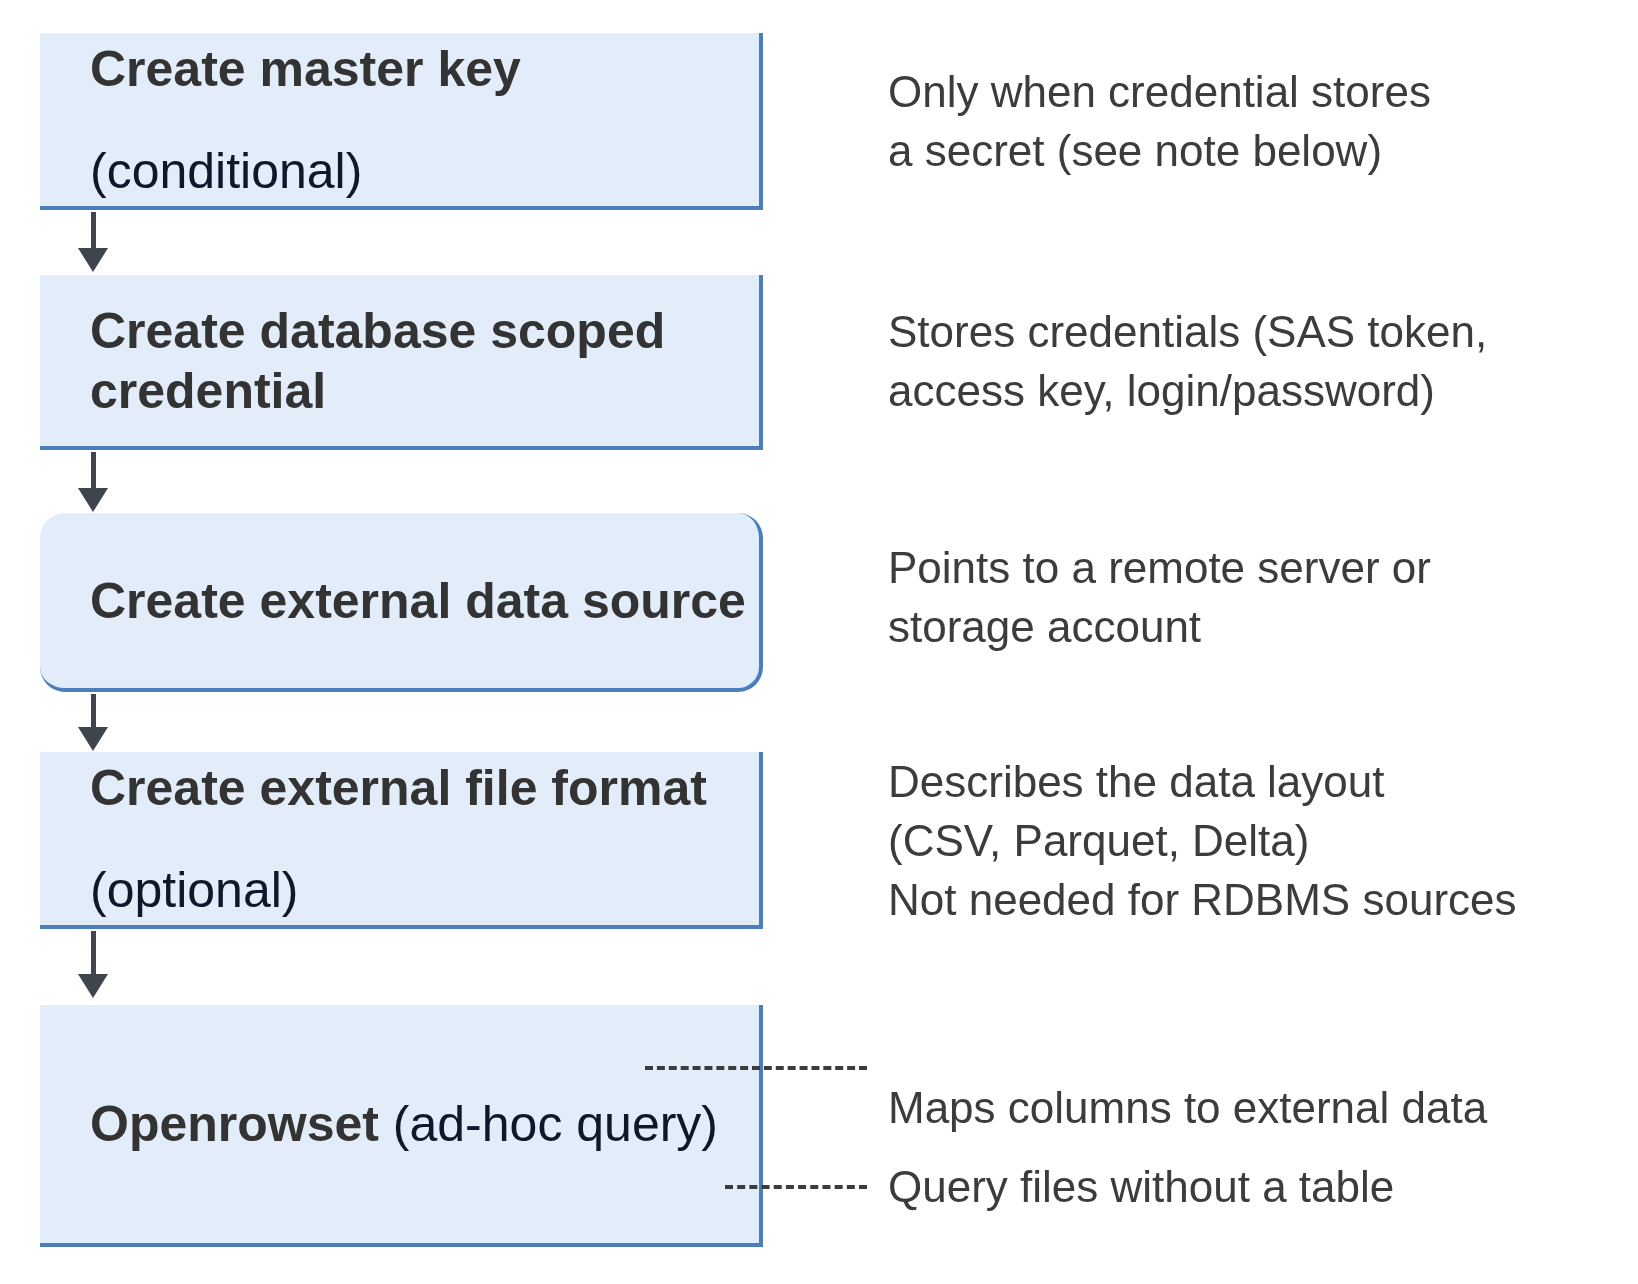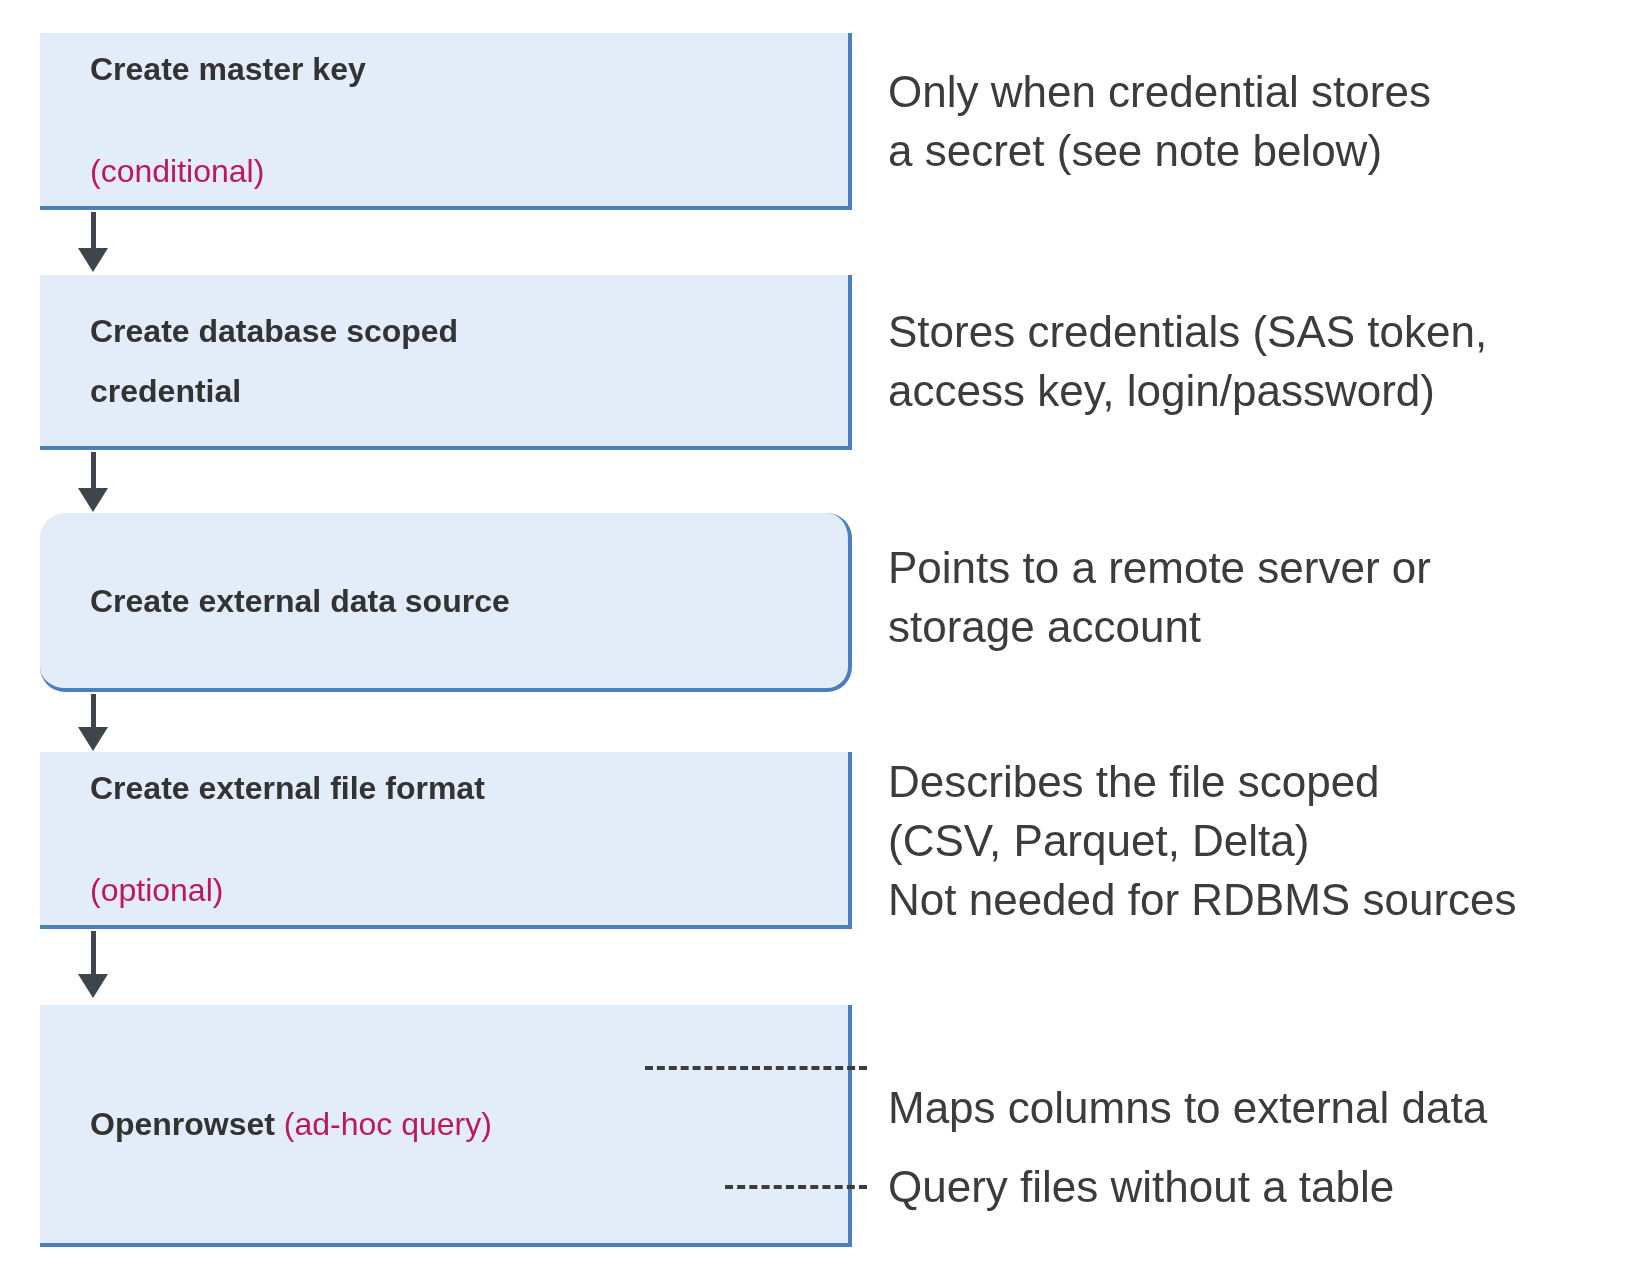--- a/index.html
+++ b/index.html
@@ -11,34 +11,34 @@
     width: 1638px;
     height: 1284px;
     background: #ffffff;
     overflow: hidden;
   }
 
   
   .step-box {
     position: absolute;
     left: 40px;
-    width: 812px;
+    width: 723px;
     background: #e3edfa;
     border-right: 4px solid #4a7fbb;
     border-bottom: 4px solid #4a7fbb;
     display: flex;
     flex-direction: column;
     justify-content: center;
     padding-left: 50px;
     color: #383838;
-    font-size: 32px;
+    font-size: 50px;
     line-height: 60px;
   }
   .step-box .bold { font-weight: 700; color: #333333; }
-  .step-box .regular { font-weight: 400; color: #be185d; margin-top: 42px; }
+  .step-box .regular { font-weight: 400; color: #0f172a; margin-top: 42px; }
 
   #box1 { top: 33px;   height: 177px; }
   #box2 { top: 275px;  height: 175px; }
   #box3 { top: 513px;  height: 179px; border-radius: 25px; }
   #box4 { top: 752px;  height: 177px; }
   #box5 { top: 1005px; height: 242px; line-height: 64px; }
 
   
   .arrow {
     position: absolute;
@@ -136,21 +136,21 @@
   <div class="arrow" id="arrow3">
     <div class="arrow-stem"></div>
     <div class="arrow-head"></div>
   </div>
 
   <div class="step-box" id="box4">
     <div class="bold">Create external file format</div>
     <div class="regular">(optional)</div>
   </div>
   <div class="desc" id="desc4">
-    <div>Describes the file scoped</div>
+    <div>Describes the data layout</div>
     <div>(CSV, Parquet, Delta)</div>
     <div>Not needed for RDBMS sources</div>
   </div>
 
   <div class="arrow" id="arrow4">
     <div class="arrow-stem"></div>
     <div class="arrow-head"></div>
   </div>
 
   <div class="step-box" id="box5">

